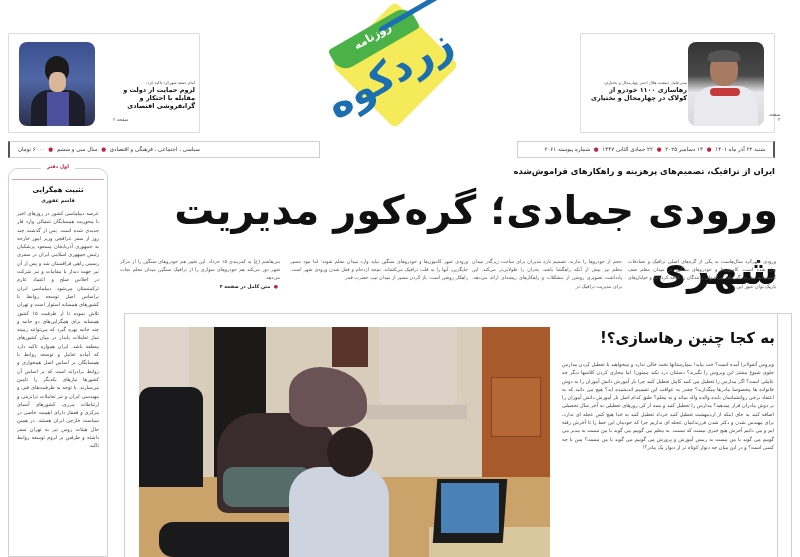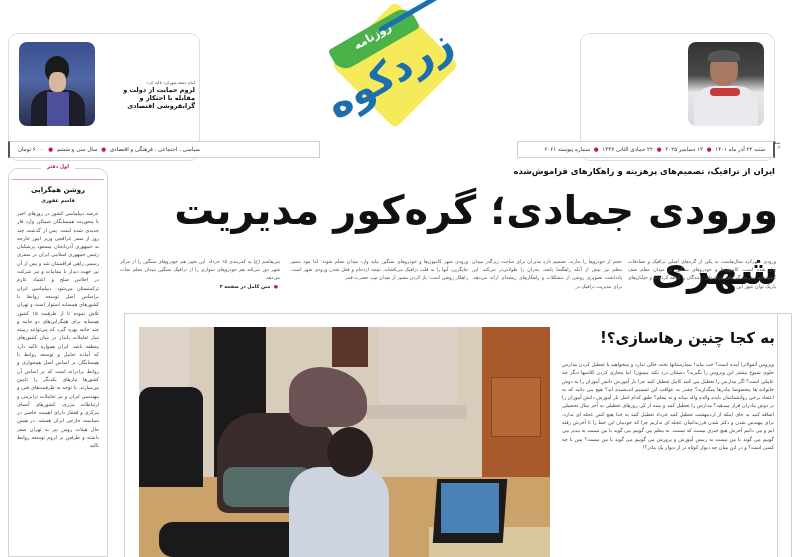--- a/index.html
+++ b/index.html
@@ -1,22 +1,22 @@
 <!DOCTYPE html>
 <html><head>
 <meta charset="utf-8">
 <style>
   * { box-sizing: border-box; margin: 0; padding: 0; }
   html, body { width: 800px; height: 557px; overflow: hidden; background: #ffffff; }
   body { position: relative; font-family: "DejaVu Sans", sans-serif; color: #222; direction: ltr; }
 
   
   .teaser {
-    position: absolute; top: 33px; height: 128px; width: 192px;
-    border: 1px solid #dcdcdc; border-radius: 10px; background: #fff;
+    position: absolute; top: 33px; height: 100px; width: 192px;
+    border: 1px solid #dcdcdc; border-radius: 1px; background: #fff;
   }
   .teaser.left { left: 8px; }
   .teaser.right { left: 580px; width: 195px; }
   .teaser .photo {
     position: absolute; top: 8px; width: 76px; height: 84px; border-radius: 8px; overflow: hidden;
   }
   .teaser.left .photo { left: 10px; background: linear-gradient(180deg,#3b4f8e 0%,#5067a6 45%,#2a2f4c 100%); }
   .teaser.right .photo { right: 10px; background: linear-gradient(180deg,#343434 0%,#4a4a4a 40%,#e8e8ea 60%,#d8d8dc 100%); }
   .teaser .txt { position: absolute; top: 46px; direction: rtl; text-align: right; }
   .teaser.left .txt { left: 94px; width: 92px; }
@@ -147,20 +147,24 @@
   <div class="main-word">زردکوه</div>
 </div>
 
 <div class="teaser right">
   <div class="photo">
     <div class="person-r-body"></div>
     <div class="person-r-stripe"></div>
     <div class="person-r-face"></div>
     <div class="person-r-hair"></div>
   </div>
+  <div class="txt">
+    <div class="kicker">مدیرعامل جمعیت هلال احمر چهارمحال و بختیاری:</div>
+    <div class="title">رهاسازی ۱۱۰۰ خودرو از کولاک در چهارمحال و بختیاری</div>
+  </div>
   <div class="page">صفحه ۳</div>
 </div>
 
 <div class="bar left">
   <span>سیاسی ، اجتماعی ، فرهنگی و اقتصادی</span>
   <span class="dot">●</span>
   <span>سال سی و ششم</span>
   <span class="dot">●</span>
   <span>۶۰۰۰ تومان</span>
 </div>
@@ -170,21 +174,21 @@
   <span>۱۳ دسامبر ۲۰۲۵</span>
   <span class="dot">●</span>
   <span>۲۲ جمادی الثانی ۱۴۴۷</span>
   <span class="dot">●</span>
   <span>شماره پیوسته ۲۰۶۱</span>
 </div>
 
 <div class="col-left">
   <div class="label"><span>اول دفتر</span></div>
   <div class="head-rule"></div>
-  <div class="col-title">روشن همگرایی</div>
+  <div class="col-title">تثبیت همگرایی</div>
   <div class="author">قاسم غفوری</div>
   <div class="body">عرصه دیپلماسی کشور در روزهای اخیر با محوریت همسایگان شمالی وارد فاز جدیدی شده است. پس از گذشت چند روز از سفر عراقچی وزیر امور خارجه به جمهوری آذربایجان مسعود پزشکیان رئیس جمهوری اسلامی ایران در سفری رسمی راهی قزاقستان شد و پس از آن نیز جهت دیدار با مقامات و نیز شرکت در اجلاس صلح و اعتماد عازم ترکمنستان می‌شود. دیپلماسی ایران براساس اصل توسعه روابط با کشورهای همسایه استوار است و تهران تلاش نموده تا از ظرفیت ۱۵ کشور همسایه برای همگرایی‌های دو جانبه و چند جانبه بهره گیرد که می‌توانند زمینه ساز تعاملات پایدار در میان کشورهای منطقه باشد. ایران همواره تاکید دارد که آماده تعامل و توسعه روابط با همسایگان بر اساس اصل همجواری و روابط برادرانه است که بر اساس آن کشورها نیازهای یکدیگر را تامین می‌سازند. با توجه به ظرفیت‌های فنی و مهندسی ایران و نیز تعاملات ترانزیتی و ارتباطات مرزی، کشورهای آسیای مرکزی و قفقاز دارای اهمیت خاصی در سیاست خارجی ایران هستند. در همین حال هیئات روس نیز به تهران سفر داشته و طرفین بر لزوم توسعه روابط تاکید</div>
 </div>
 
 <div class="kicker-main">ایران از ترافیک، تصمیم‌های پرهزینه و راهکارهای فراموش‌شده</div>
 <div class="headline">ورودی جمادی؛ گره‌کور مدیریت شهری</div>
 
 <div class="lead c1">ورودی شهرکرد سال‌هاست به یکی از گره‌های اصلی ترافیک و تصادفات بدل شده است. کامیون‌ها و خودروهای سنگین در میدان معلم صف کشیده‌اند، سرعت‌گیرهای غیراصولی رانندگان را کلافه کرده‌اند و خیابان‌های باریک توان عبور این</div>
 <div class="lead c2">حجم از خودروها را ندارند. تصمیم تازه مدیران برای ساخت زیرگذر میدان معلم نیز بیش از آنکه راهگشا باشد، بحران را طولانی‌تر می‌کند. این یادداشت تصویری روشن از مشکلات و راهکارهای ریشه‌ای ارائه می‌دهد. برای مدیریت ترافیک در</div>
 <div class="lead c3">ورودی شهر کامیون‌ها و خودروهای سنگین نباید وارد میدان معلم شوند؛ اما نبود مسیر جایگزین، آنها را به قلب ترافیک می‌کشاند. نتیجه ازدحام و قفل شدن ورودی شهر است. راهکار روشن است: باز کردن مسیر از میدان تیپ حضرت قمر</div>

